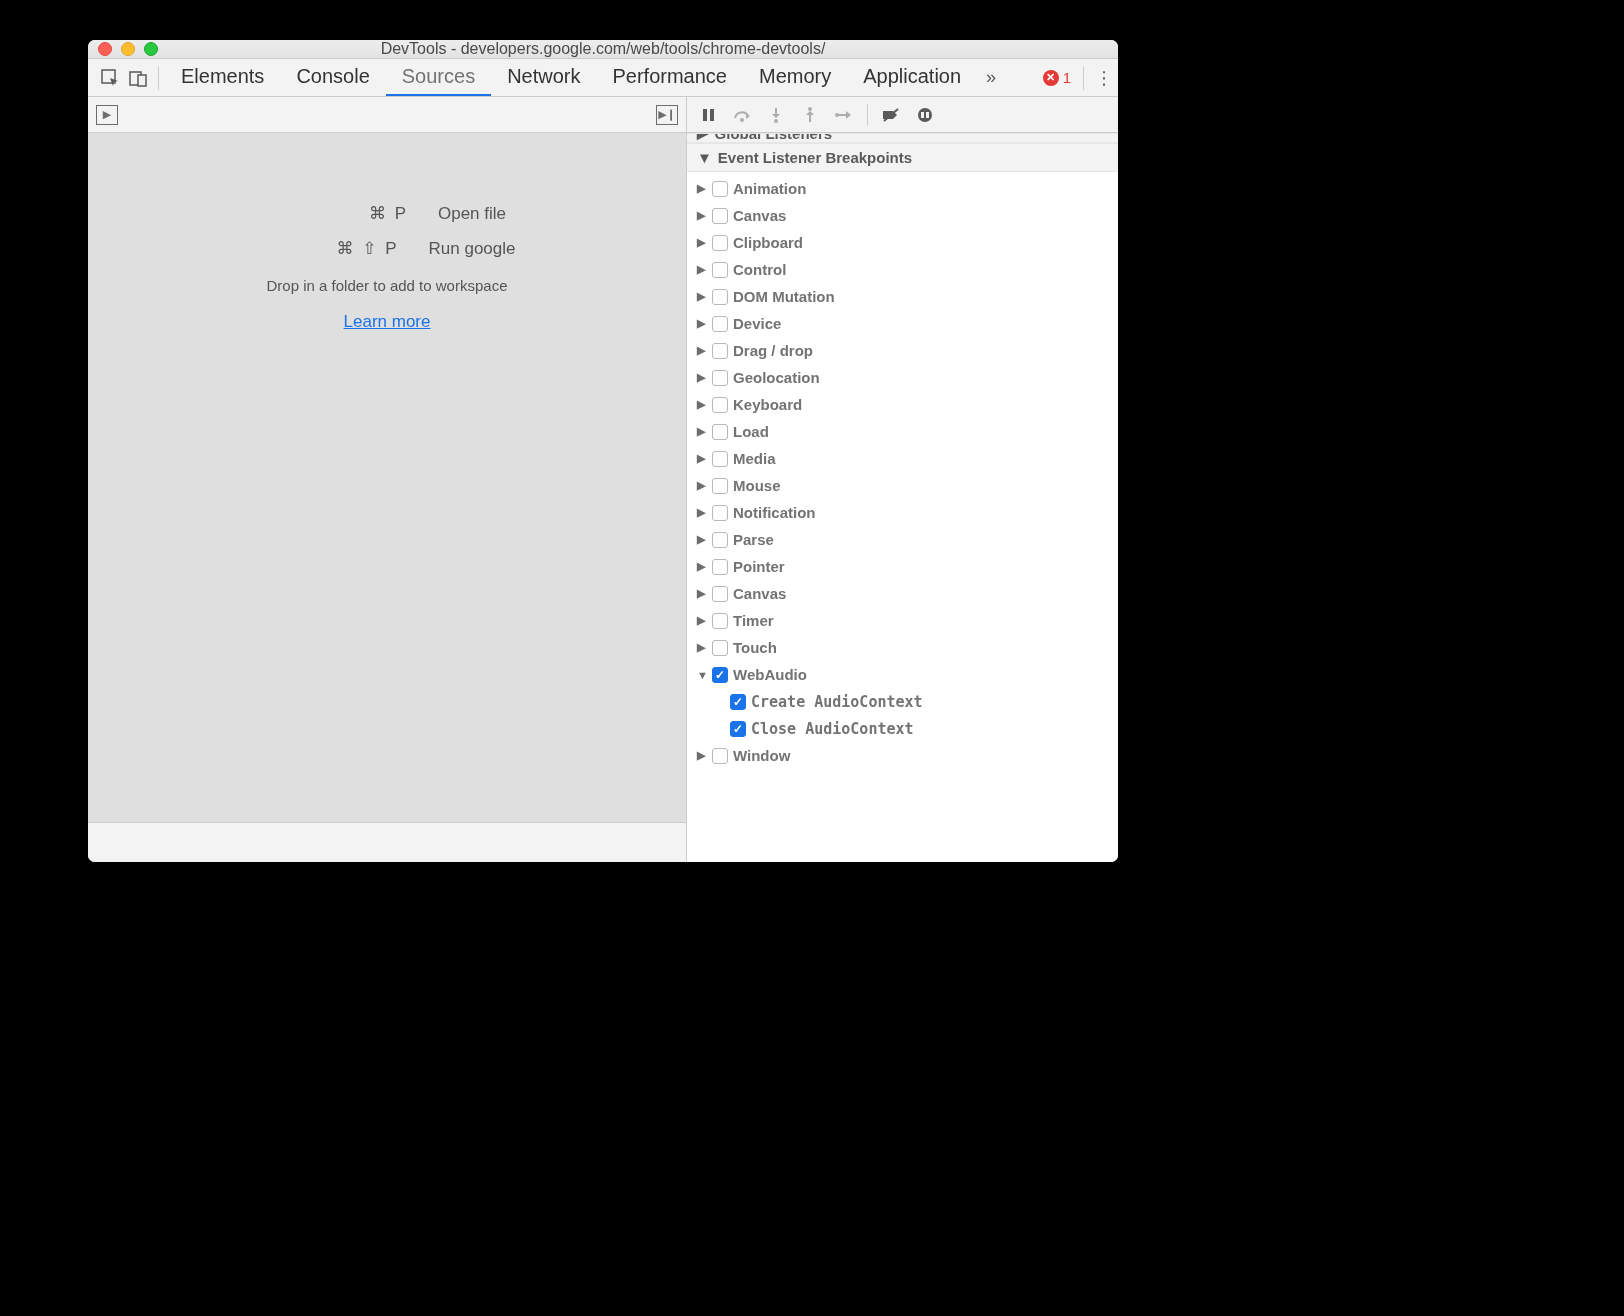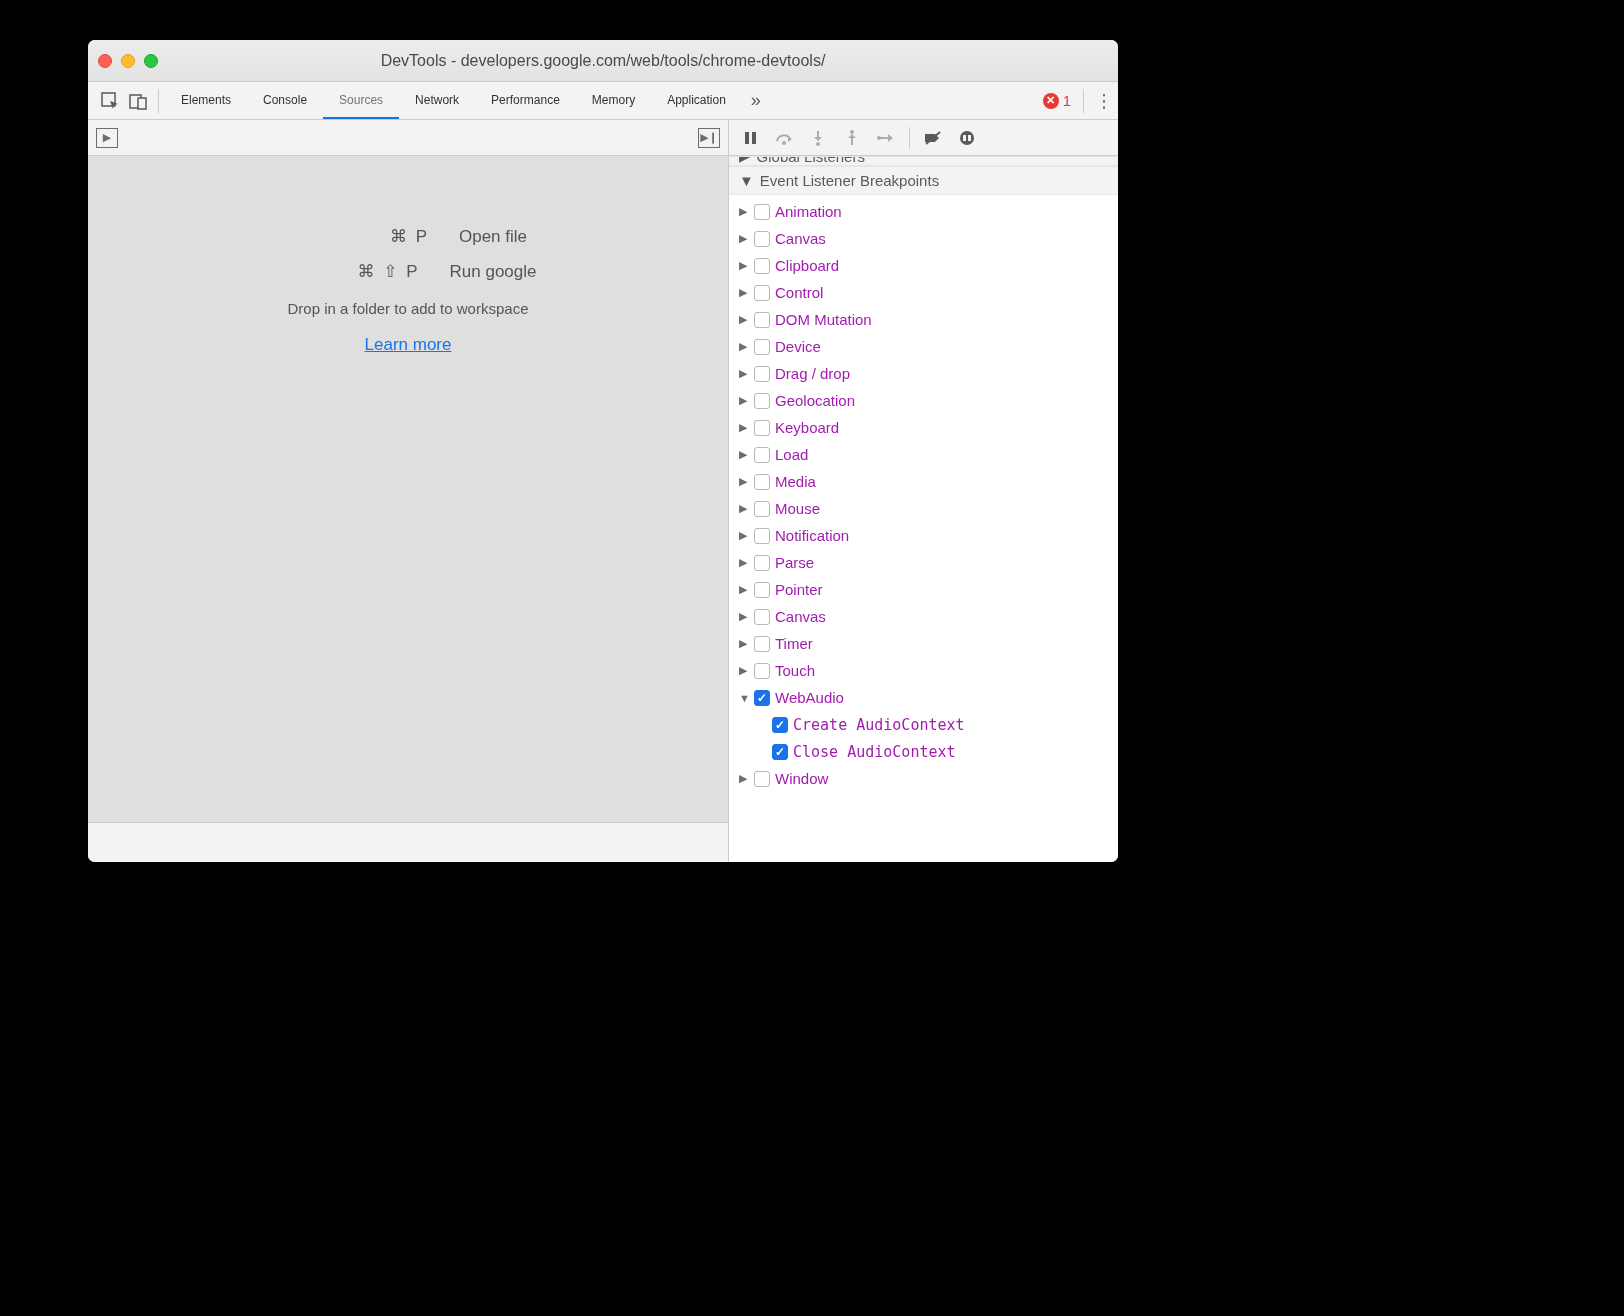--- a/index.html
+++ b/index.html
@@ -18,21 +18,21 @@
     width: 1030px;
     height: 822px;
     background: #fff;
     border-radius: 7px;
     box-shadow: 0 25px 60px rgba(0,0,0,0.5);
     overflow: hidden;
     display: flex;
     flex-direction: column;
   }
   .titlebar {
-    height: 42px;
+    height: 19px;
     background: linear-gradient(#ededed, #e2e2e2);
     border-bottom: 1px solid #c9c9c9;
     display: flex;
     align-items: center;
     padding: 0 10px;
     position: relative;
   }
   .traffic-lights { display: flex; gap: 9px; align-items: center; }
   .tl { width: 14px; height: 14px; border-radius: 50%; }
   .tl.red { background: #ff5f57; border: 1px solid #e1483f; }
@@ -54,21 +54,21 @@
     width: 28px; height: 28px;
     display: flex; align-items: center; justify-content: center;
     color: #5a5a5a;
   }
   .tabbar .sep {
     width: 1px; height: 24px; background: #ccc; margin: 0 6px;
   }
   .tab {
     padding: 0 16px; height: 100%;
     display: flex; align-items: center;
-    font-size: 12px; color: #333;
+    font-size: 20px; color: #333;
     cursor: pointer;
     border-bottom: 2px solid transparent;
   }
   .tab.active { border-bottom: 2px solid #1a73e8; color: #737373; }
   .tabbar .spacer { flex: 1; }
   .error-badge {
     display: flex; align-items: center; gap: 4px;
     padding: 0 6px; font-size: 15px; color: #e53935;
   }
   .err-circ {
@@ -97,23 +97,24 @@
     display: flex; flex-direction: column; align-items: center;
     padding-top: 70px; color: #4f4f4f;
   }
   .hint-row { display: flex; align-items: center; margin-bottom: 14px; font-size: 17px; }
   .hint-key { width: 170px; text-align: right; padding-right: 30px; color: #555; letter-spacing: 2px;}
   .hint-text { color: #555; }
   .left-main .drop-hint { font-size: 15px; color: #555; margin-top: 4px; }
   .left-main a { color: #1a73e8; text-decoration: underline; font-size: 17px; margin-top: 18px; display: inline-block; }
   .left-bottom { height: 40px; background: #f3f3f3; border-top: 1px solid #ccc; }
   .right-pane {
-    width: 390px; border-left: 1px solid #ccc;
+    width: 432px; border-left: 1px solid #ccc;
     display: flex; flex-direction: column; background: #fff;
     min-height: 0;
+    font-weight: bold;
   }
   .debug-bar {
     height: 36px; border-bottom: 1px solid #ccc; background: #f3f3f3;
     display: flex; align-items: center; gap: 12px; padding: 0 10px;
   }
   .debug-bar .dbg-ic { width: 22px; height: 22px; display: flex; align-items: center; justify-content: center; color: #5a5a5a; }
   .debug-bar .dbg-sep { width: 1px; height: 22px; background: #ccc; }
   .accordion { flex: 1; overflow: auto; font-size: 15px; color: #333; }
   .acc-section-head {
     padding: 5px 10px; background: #f3f3f3; border-top: 1px solid #e6e6e6; border-bottom: 1px solid #e6e6e6;
@@ -125,21 +126,21 @@
     display: flex; align-items: center; height: 27px; padding-left: 10px; gap: 5px;
   }
   .tree-row .tri { width: 10px; color: #6d6d6d; font-size: 11px; }
   .tree-row .cb {
     width: 16px; height: 16px; border-radius: 3px; border: 1px solid #b8b8b8;
     background: #fff; display: flex; align-items: center; justify-content: center;
   }
   .tree-row .cb.checked { background: #1a73e8; border-color: #1a73e8; }
   .tree-row .cb.checked::after { content: "✓"; color: #fff; font-size: 12px; font-weight: bold; }
   .tree-row.sub { padding-left: 43px; }
-  .tree-row .lbl { color: #a21caf; }
+  .tree-row .lbl { color: #737373; }
   .tree-row.sub .lbl { font-family: Menlo, Consolas, monospace; font-size: 15px; }
   svg { display: block; }
 </style>
 </head>
 <body>
 
 <div class="window">
 
   <div class="titlebar">
     <div class="traffic-lights">

